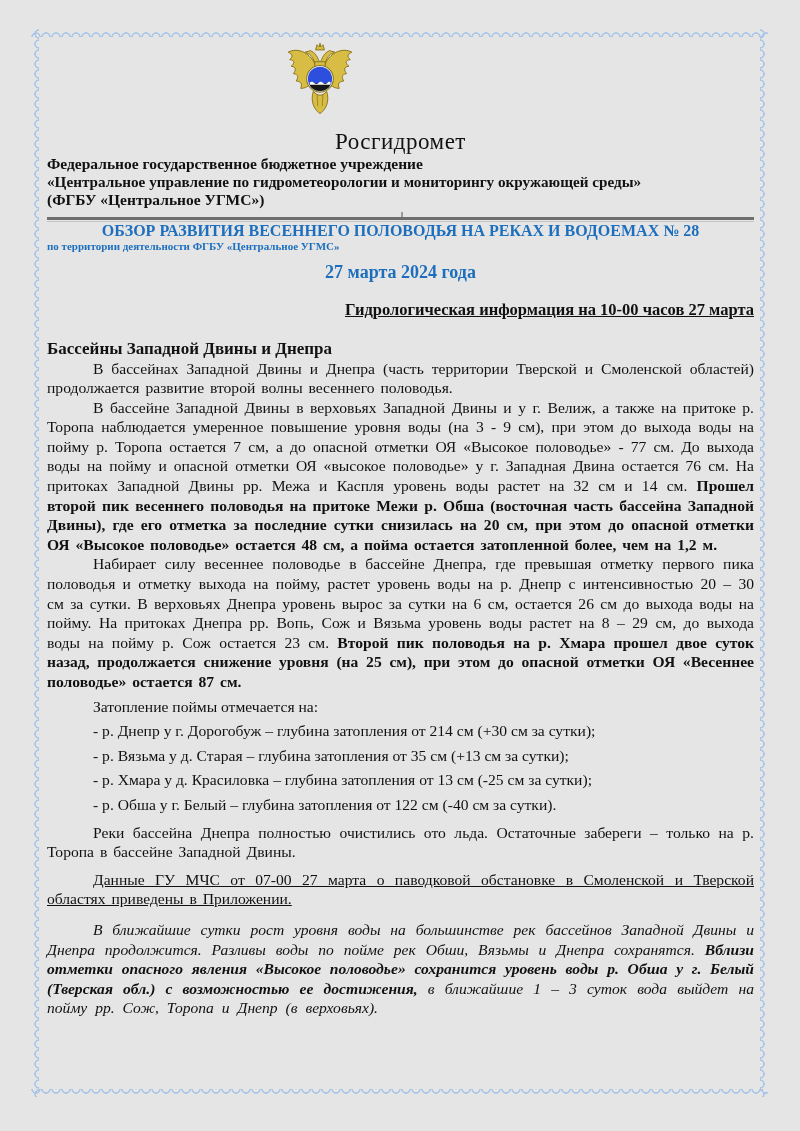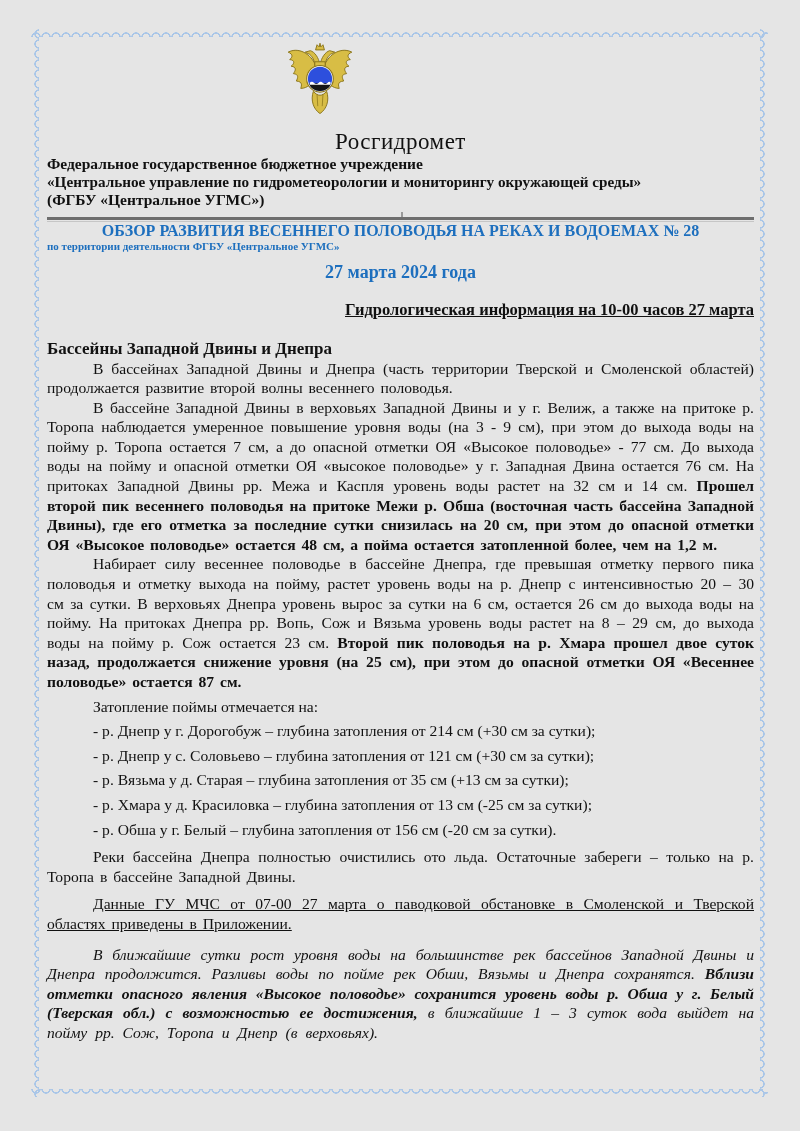--- a/index.html
+++ b/index.html
@@ -99,23 +99,22 @@
       <div class="rdate">27 марта 2024 года</div>
       <div class="info">Гидрологическая информация на 10-00 часов 27 марта</div>
 
       <div class="section-h">Бассейны Западной Двины и Днепра</div>
 
       <p class="para"><span>В бассейнах Западной Двины и Днепра (часть территории Тверской и Смоленской областей) продолжается развитие второй волны весеннего половодья.</span></p>
       <p class="para"><span>В бассейне Западной Двины в верховьях Западной Двины и у г. Велиж, а также на притоке р. Торопа наблюдается умеренное повышение уровня воды (на 3 - 9 см), при этом до выхода воды на пойму р. Торопа остается 7 см, а до опасной отметки ОЯ «Высокое половодье» - 77 см.  До выхода воды на пойму и опасной отметки ОЯ «высокое половодье» у г. Западная Двина остается 76 см. На притоках Западной Двины рр. Межа и Каспля уровень воды растет на 32 см и 14 см. </span><span class="b">Прошел второй пик весеннего половодья на притоке Межи р. Обша (восточная часть бассейна Западной Двины), где его отметка за последние сутки снизилась на 20 см, при этом до опасной отметки ОЯ «Высокое половодье» остается 48 см, а пойма остается затопленной более, чем на 1,2 м.</span></p>
       <p class="para"><span>Набирает силу весеннее половодье в бассейне Днепра, где превышая отметку первого пика половодья и отметку выхода на пойму, растет уровень воды на р. Днепр с интенсивностью 20 – 30 см за сутки. В верховьях Днепра уровень вырос за сутки на 6 см, остается 26 см до выхода воды на пойму. На притоках Днепра рр. Вопь, Сож и Вязьма уровень воды растет на 8 – 29 см, до выхода воды на пойму р. Сож остается 23 см. </span><span class="b">Второй пик половодья на р. Хмара  прошел двое суток назад, продолжается снижение уровня (на 25 см), при этом до опасной отметки ОЯ «Весеннее половодье» остается 87 см.</span></p>
       <p class="list-item"><span>Затопление поймы отмечается на:</span></p>
       <p class="list-item"><span>- р. Днепр у г. Дорогобуж – глубина затопления от 214 см (+30 см за сутки);</span></p>
-      <p class="list-item"><span>- р. Днепр у с. Соловьево – глубина затопления от 121 см (+30 см за сутки);</span></p>
       <p class="list-item"><span>- р. Вязьма у д. Старая – глубина затопления от 35 см (+13 см за сутки);</span></p>
       <p class="list-item"><span>- р. Хмара у д. Красиловка – глубина затопления от 13 см (-25 см за сутки);</span></p>
-      <p class="list-item"><span>- р. Обша у г. Белый – глубина затопления от 156 см (-20 см за сутки).</span></p>
+      <p class="list-item"><span>- р. Обша у г. Белый – глубина затопления от 122 см (-40 см за сутки).</span></p>
       <p class="para mt1"><span>Реки бассейна Днепра полностью очистились ото льда. Остаточные забереги – только на р. Торопа в бассейне Западной Двины.</span></p>
       <p class="para mt1"><span class="u">Данные ГУ МЧС от 07-00 27 марта о паводковой обстановке в Смоленской и Тверской областях приведены в Приложении.</span></p>
       <p class="para mt2 forecast"><span class="i">В ближайшие сутки рост уровня воды на большинстве рек бассейнов Западной Двины и Днепра продолжится. Разливы воды по пойме рек Обши, Вязьмы и Днепра сохранятся. </span><span class="b i">Вблизи отметки опасного явления «Высокое половодье» сохранится уровень воды р. Обша у г. Белый (Тверская обл.) с возможностью ее достижения,</span><span class="i"> в ближайшие 1 – 3 суток вода выйдет на пойму рр. Сож, Торопа и Днепр (в верховьях).</span></p>
 
     </div>
   </div>
 </div>
 
 </body></html>

